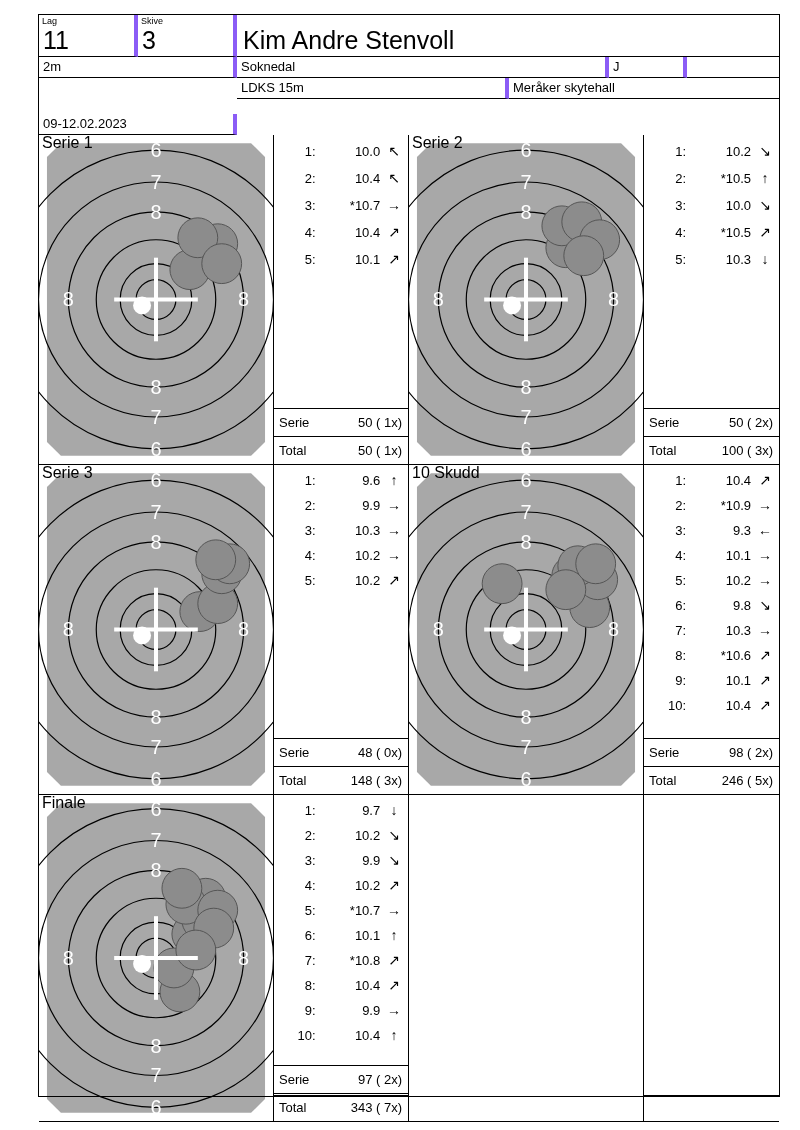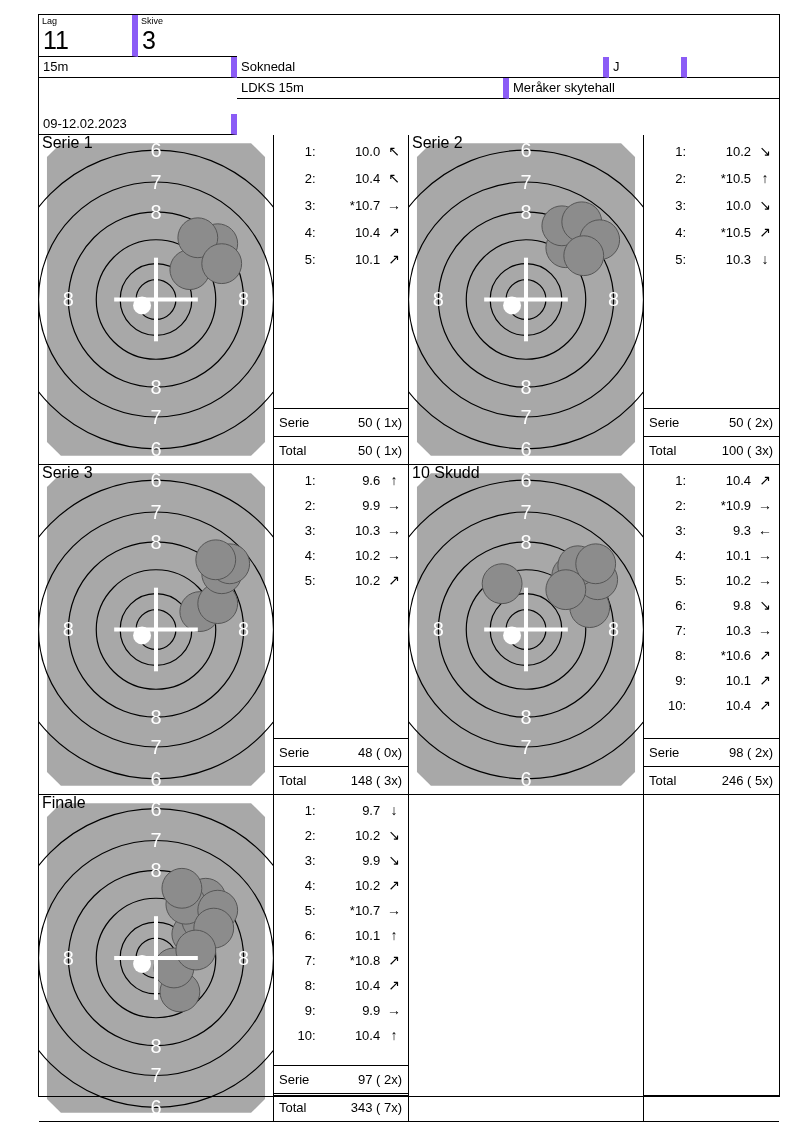--- a/index.html
+++ b/index.html
@@ -18,21 +18,21 @@
   .sheet{
     position:absolute;
     left:38px;top:14px;
     width:742px;height:1082px;
     border:1px solid #000;
     box-sizing:border-box;
   }
 
   
   .hdr-row{display:flex;}
-  .cell{border-right:6px solid #8b5cf6;border-bottom:1px solid #000;box-sizing:border-box;position:relative;}
+  .cell{border-right:4px solid #8b5cf6;border-bottom:1px solid #000;box-sizing:border-box;position:relative;}
   .cell:last-child{border-right:none;}
   .minilabel{
     position:absolute;left:3px;top:1px;font-size:9px;line-height:10px;
   }
   .bignum{
     font-size:25px;line-height:25px;
     position:absolute;left:4px;bottom:3px;font-weight:normal;margin-top:42px;
   }
   .h1{
     font-size:25px;line-height:25px;
@@ -120,25 +120,28 @@
 
     <div class="hdr-row">
       <div class="cell" style="width:99px;height:42px;">
         <span class="minilabel">Lag</span>
         <span class="bignum">11</span>
       </div>
       <div class="cell" style="width:99px;height:42px;">
         <span class="minilabel">Skive</span>
         <span class="bignum">3</span>
       </div>
+      <div class="cell" style="width:542px;height:42px;">
+        <span class="h1">Kim Andre Stenvoll</span>
+      </div>
     </div>
 
     <div class="hdr-row">
       <div class="cell" style="width:198px;height:21px;">
-        <span class="txt">15m</span>
+        <span class="txt">2m</span>
       </div>
       <div class="cell" style="width:372px;height:21px;">
         <span class="txt">Soknedal</span>
       </div>
       <div class="cell" style="width:78px;height:21px;">
         <span class="txt">J</span>
       </div>
       <div class="cell" style="width:92px;height:21px;">
         <span class="txt"></span>
       </div>

